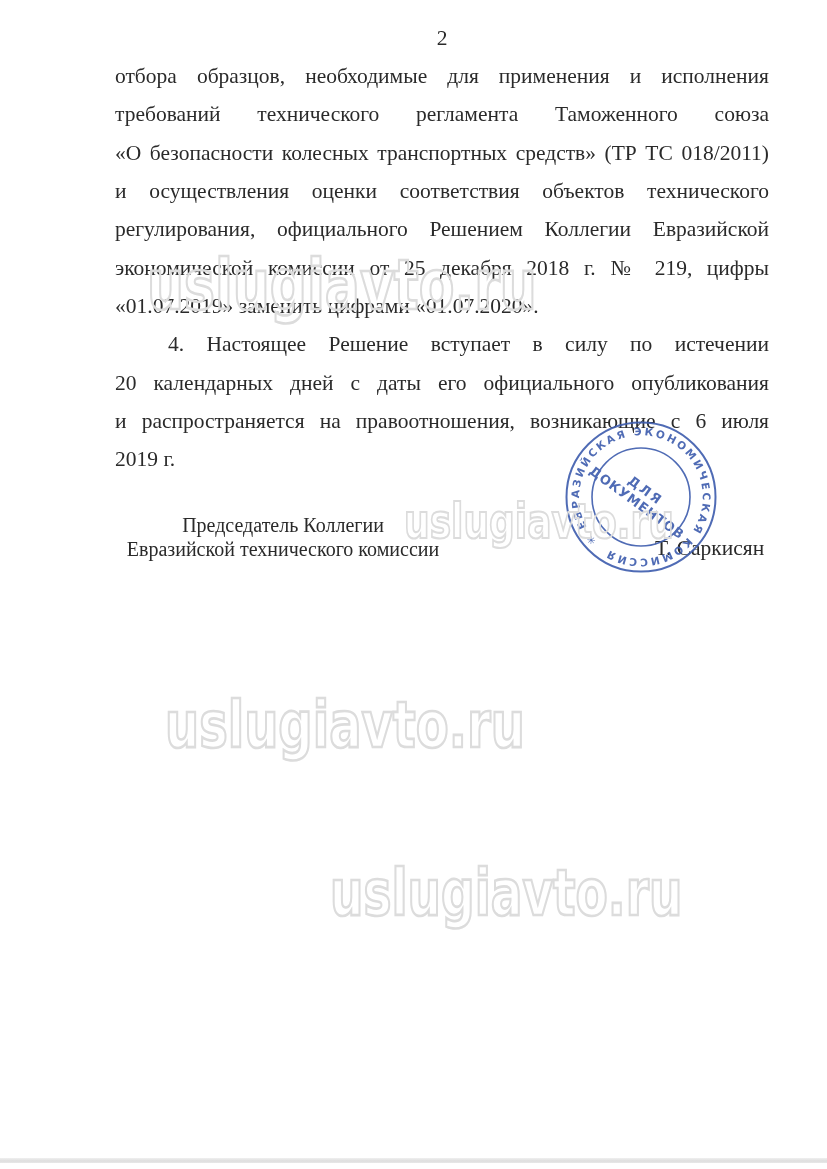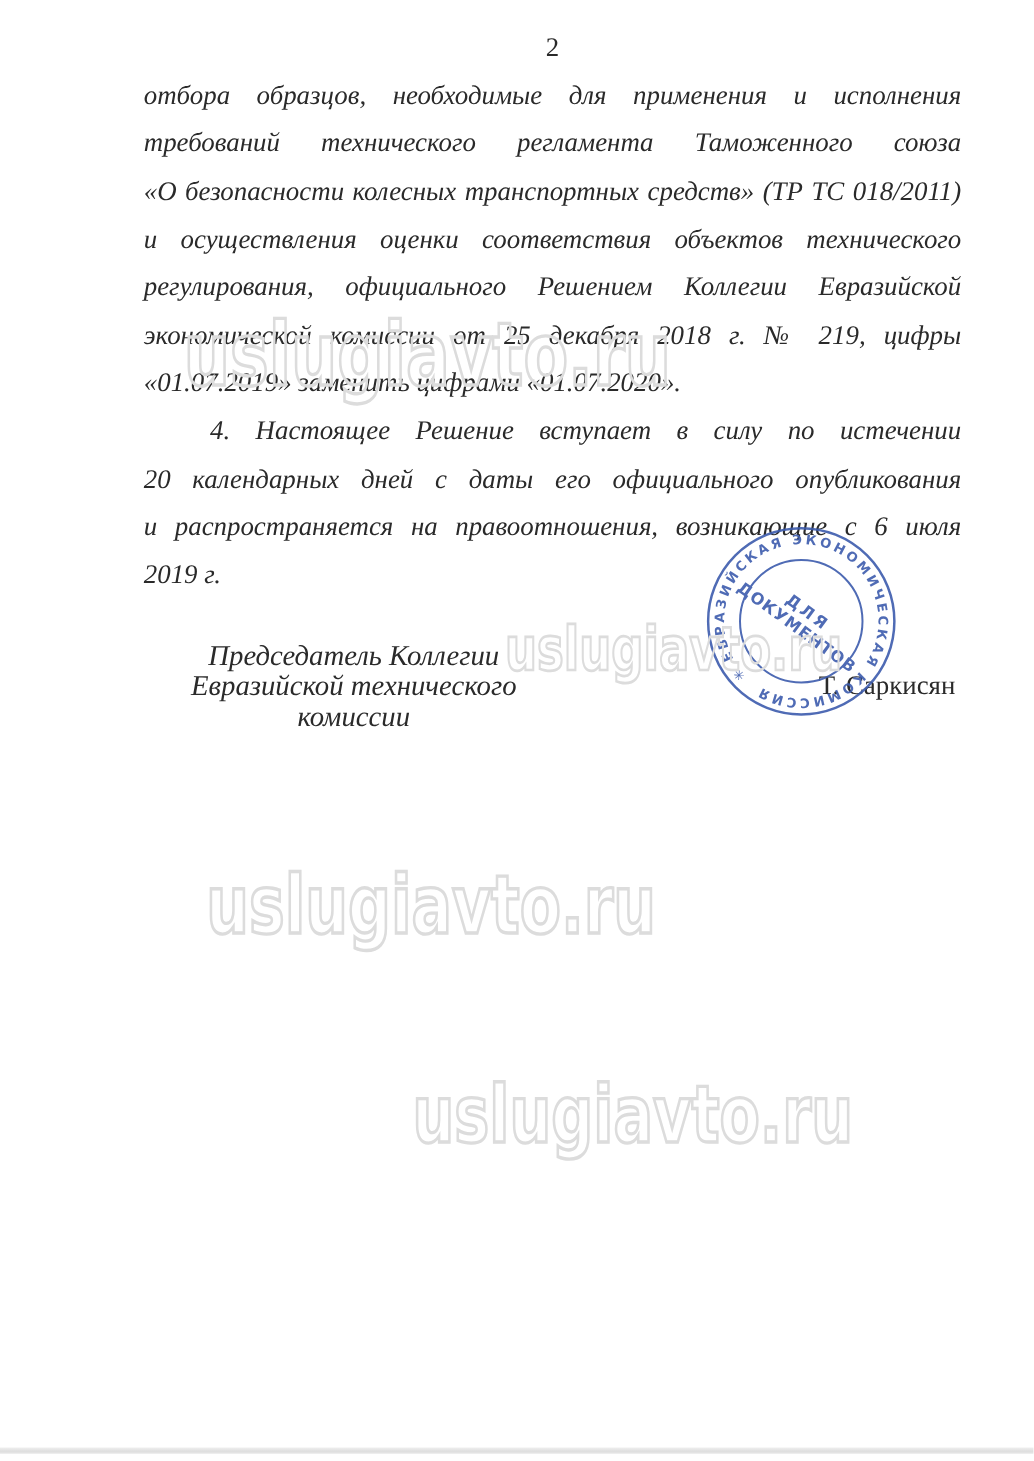--- a/index.html
+++ b/index.html
@@ -13,27 +13,27 @@
   }
   
   .pageno{
     position:absolute;left:115px;top:28px;width:654px;
     text-align:center;font-size:21.5px;line-height:1;
   }
   .doc-lines{
     position:absolute;left:115px;top:57px;width:654px;
     font-size:21.5px;line-height:38.33px;
   }
-  .line{display:block;text-align:justify;text-align-last:justify;white-space:normal;font-style:italic;}
+  .line{display:block;text-align:justify;text-align-last:justify;white-space:normal;}
   .line.last{text-align:left;text-align-last:left;}
   .line.indent{text-indent:53px;}
   
   .sig-block{
     position:absolute;left:115px;top:513px;width:336px;
-    font-size:23px;line-height:24.3px;text-align:center;
+    font-size:20px;line-height:24.3px;text-align:center;
   }
   .sig-name{
     position:absolute;left:655px;top:538px;
     font-size:21.5px;line-height:1;white-space:nowrap;
   }
   
   .stamp{
     position:absolute;left:565px;top:421px;width:152px;height:152px;
     opacity:.9;z-index:3;
   }

